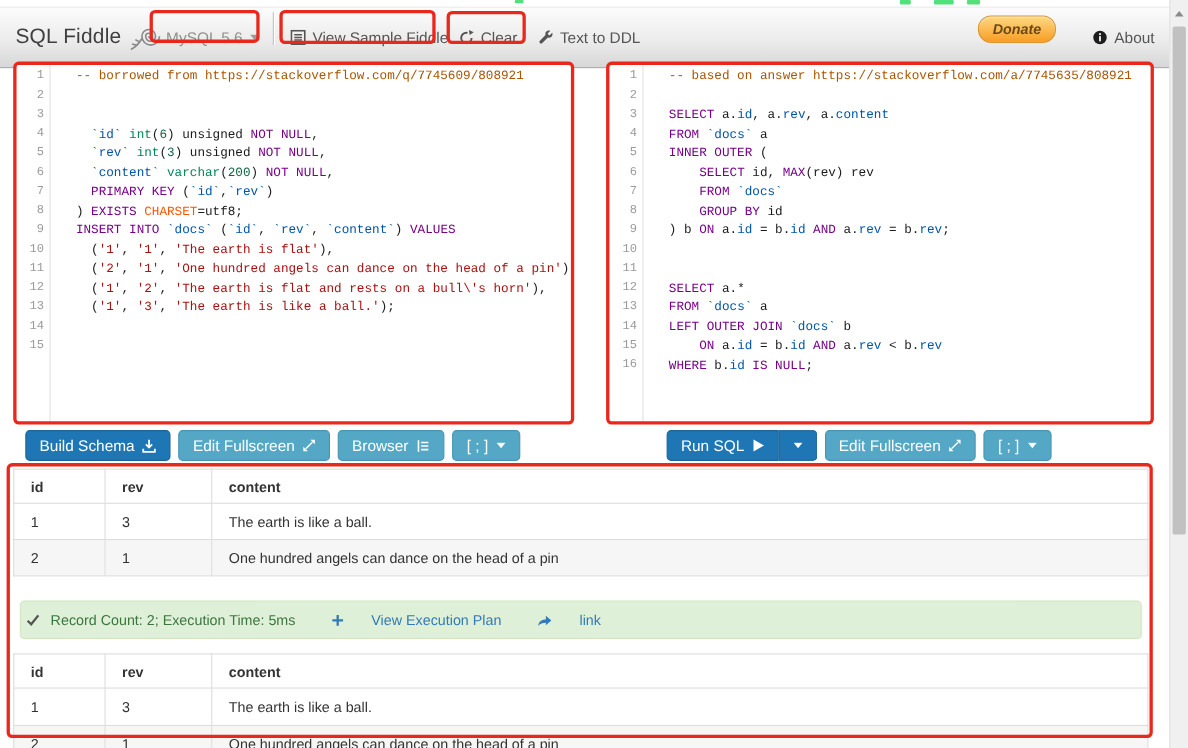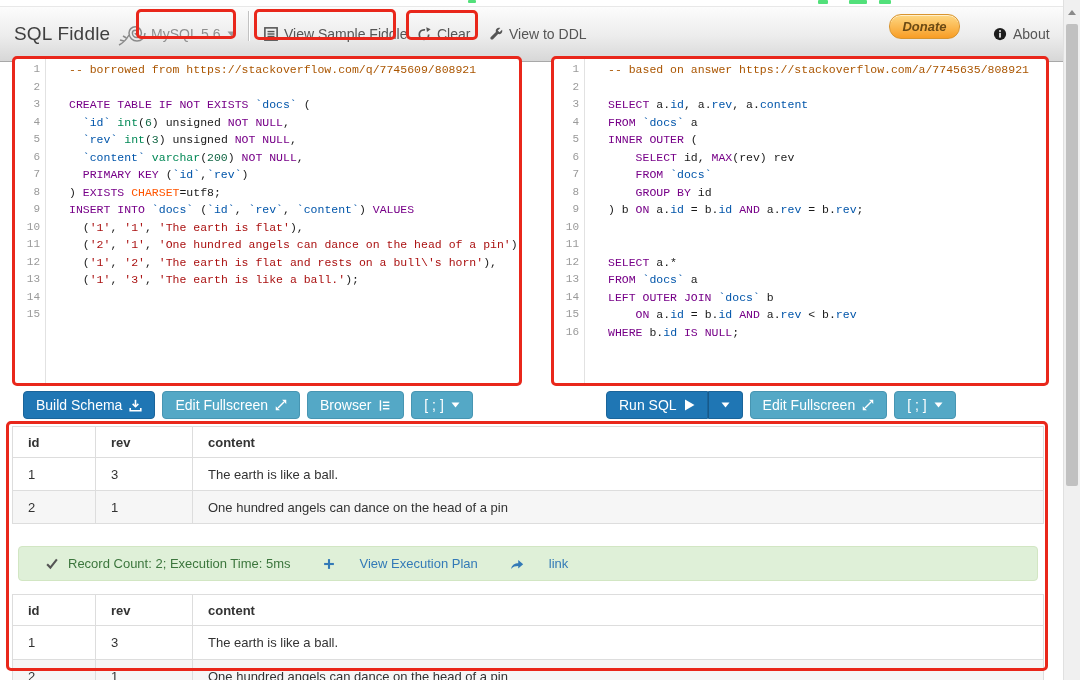--- a/index.html
+++ b/index.html
@@ -55,21 +55,21 @@
   .rtable{border-collapse:collapse;width:1032px;margin-left:4px;table-layout:fixed;
           font-size:13px;color:#333;background:#fff;}
   .rtable th,.rtable td{border:1px solid #ddd;padding:0 15px;text-align:left;overflow:hidden;white-space:nowrap;}
   .rtable th{height:30px;font-weight:bold;}
   .rtable td{height:32px;}
   .rtable tbody tr:nth-child(2){background:#f6f6f6;}
   .t1{margin-top:2px;}
   .t2{margin-top:13px;}
   .t2 td{height:33px;}
   .status{margin:22px 10px 0 10px;height:35px;background:#dff0d8;border:1px solid #d2e6c3;
-          border-radius:4px;display:flex;align-items:center;gap:9px;padding-left:26px;
+          border-radius:4px;display:flex;align-items:center;gap:9px;padding-left:4px;
           box-sizing:border-box;font-size:13px;color:#3c763d;}
   .st-link{color:#337ab7;display:flex;align-items:center;gap:25px;cursor:pointer;}
   .gap30{width:14px;}
   
   .ann{position:absolute;border:3px solid #e9271b;border-radius:5px;box-sizing:border-box;
        pointer-events:none;z-index:50;}
   svg{display:block;}
 </style>
 </head>
 <body>
@@ -120,21 +120,21 @@
         <circle cx="8" cy="8.6" r="5.4" fill="none" stroke="#555" stroke-width="2" stroke-dasharray="26 8"></circle>
         <polygon points="10.6,0.4 15.6,2.6 11.4,5.6" fill="#555"></polygon>
       </svg>
       <span>Clear</span>
     </div>
 
     <div class="tb-item" style="left:489px">
       <svg width="14" height="14" viewBox="0 0 16 16">
         <path fill="#555" d="M15.2 4.7c0 2-1.6 3.6-3.6 3.6-.4 0-.8-.1-1.2-.2l-5.8 5.8c-.7.7-1.8.7-2.5 0s-.7-1.8 0-2.5l5.8-5.8c-.1-.4-.2-.8-.2-1.2 0-2 1.6-3.6 3.6-3.6.6 0 1.1.1 1.6.4L10 4.1l2 2 2.9-2.9c.2.5.3 1 .3 1.5z"></path>
       </svg>
-      <span>View to DDL</span>
+      <span>Text to DDL</span>
     </div>
 
     <div class="donate">
       <span>Donate</span>
     </div>
 
     <div class="tb-item" style="left:993px">
       <svg width="14" height="14" viewBox="0 0 16 16">
         <circle cx="8" cy="8" r="7" fill="#1d1d1d"></circle>
         <rect x="7.1" y="6.7" width="1.8" height="5.4" fill="#fff"></rect>
@@ -155,21 +155,20 @@
       <div class="cm-line">
         <span class="ln">1</span>
         <span class="code"><span class="tk-c">-- borrowed from https://stackoverflow.com/q/7745609/808921</span></span>
       </div>
       <div class="cm-line">
         <span class="ln">2</span>
         <span class="code"></span>
       </div>
       <div class="cm-line">
         <span class="ln">3</span>
-        <span class="code"><span class="tk-k">CREATE TABLE IF NOT EXISTS </span><span class="tk-v">`docs`</span><span class="tk-p"> (</span></span>
       </div>
       <div class="cm-line">
         <span class="ln">4</span>
         <span class="code"><span class="tk-p">  </span><span class="tk-v">`id`</span><span class="tk-p"> </span><span class="tk-t">int</span><span class="tk-p">(</span><span class="tk-n">6</span><span class="tk-p">) unsigned </span><span class="tk-k">NOT NULL</span><span class="tk-p">,</span></span>
       </div>
       <div class="cm-line">
         <span class="ln">5</span>
         <span class="code"><span class="tk-p">  </span><span class="tk-v">`rev`</span><span class="tk-p"> </span><span class="tk-t">int</span><span class="tk-p">(</span><span class="tk-n">3</span><span class="tk-p">) unsigned </span><span class="tk-k">NOT NULL</span><span class="tk-p">,</span></span>
       </div>
       <div class="cm-line">

